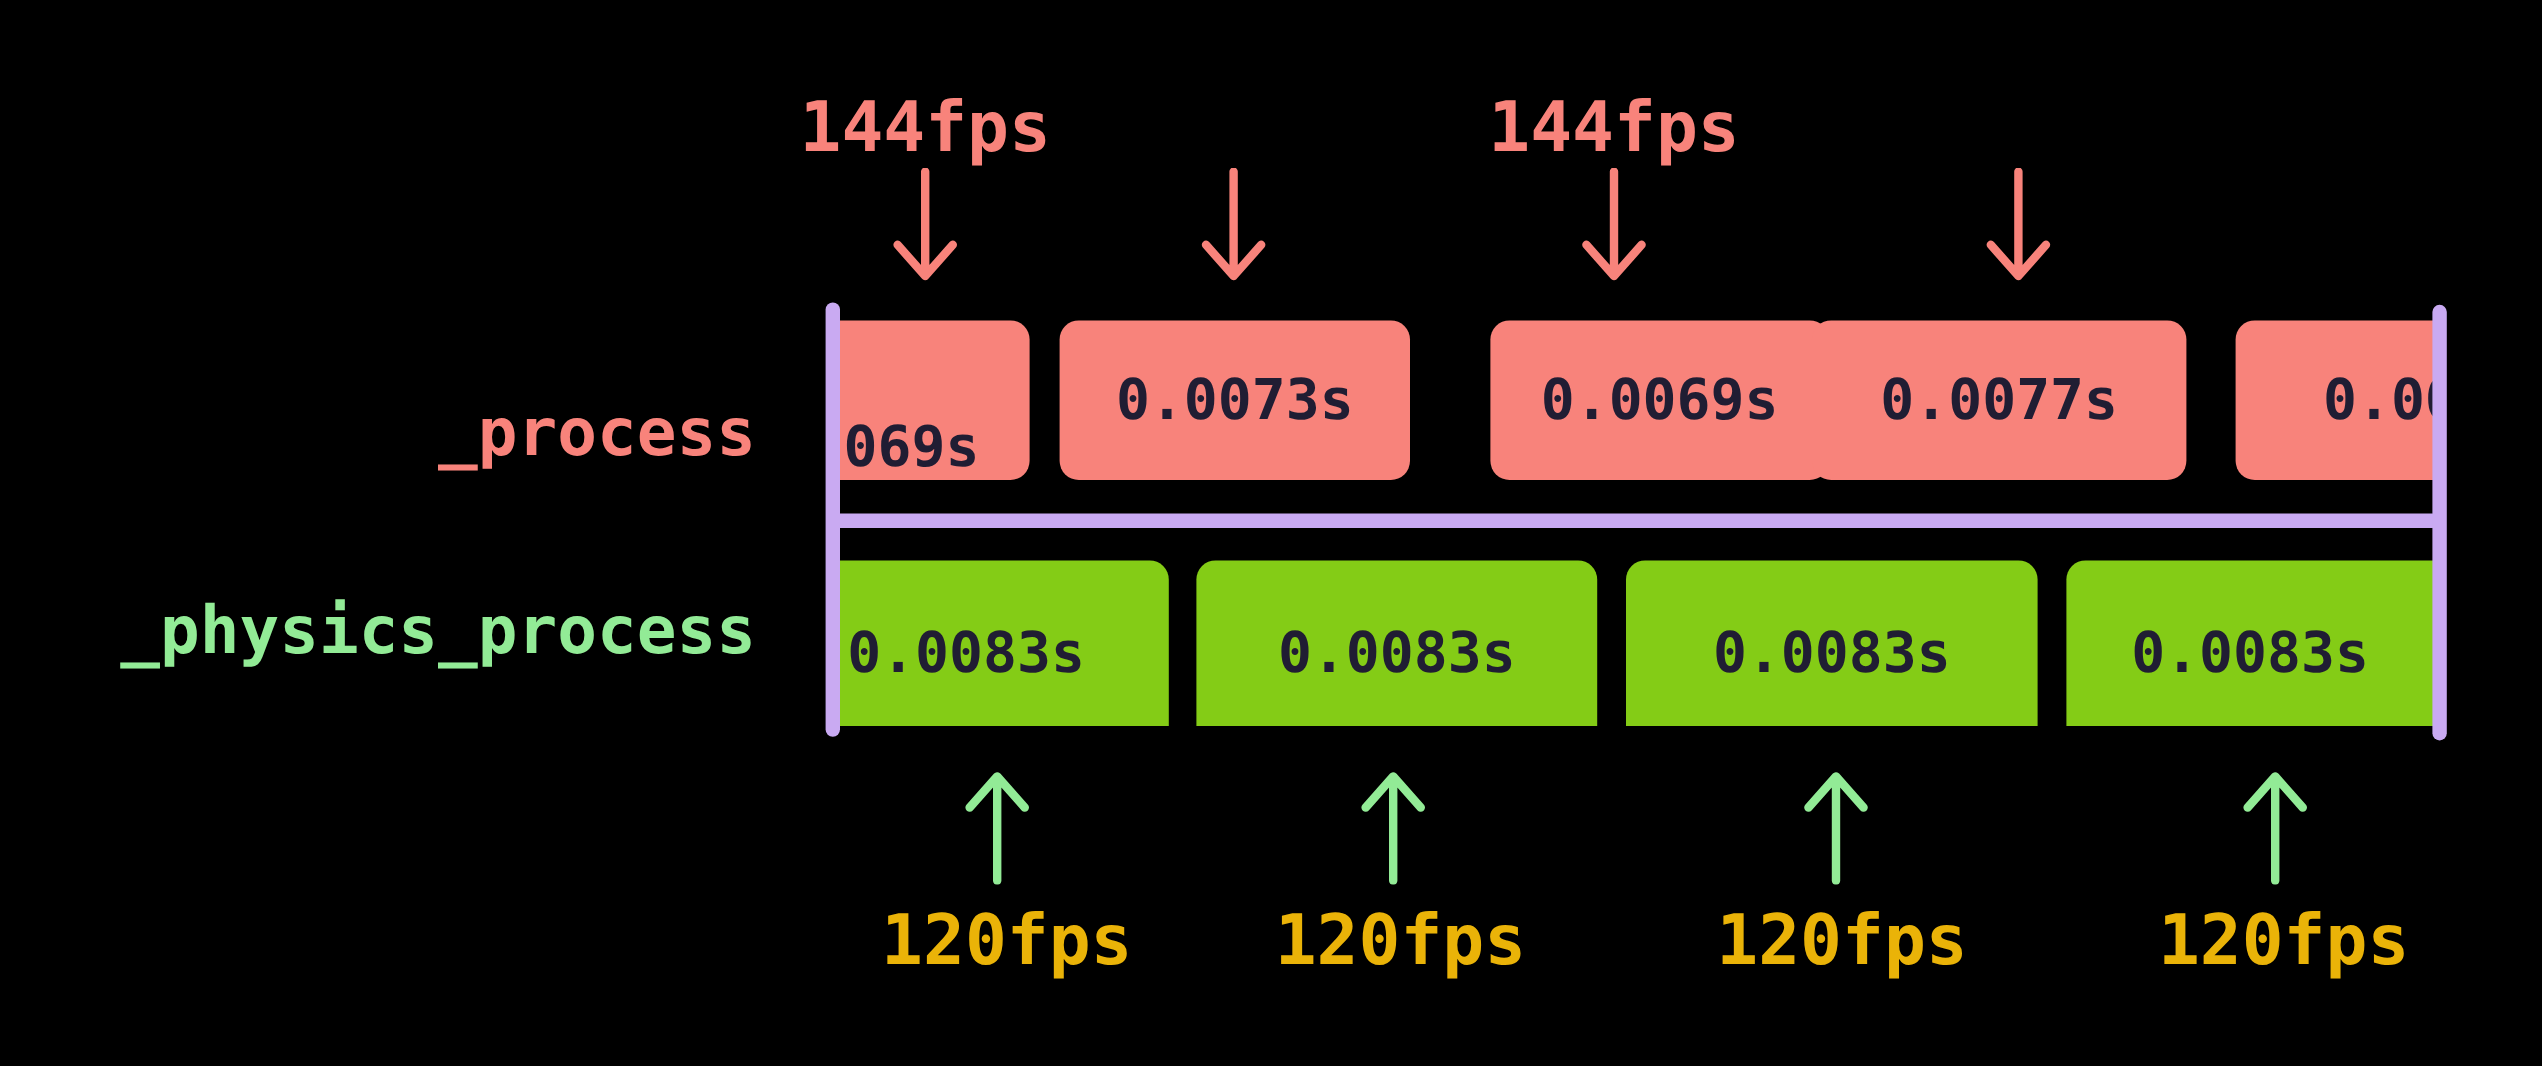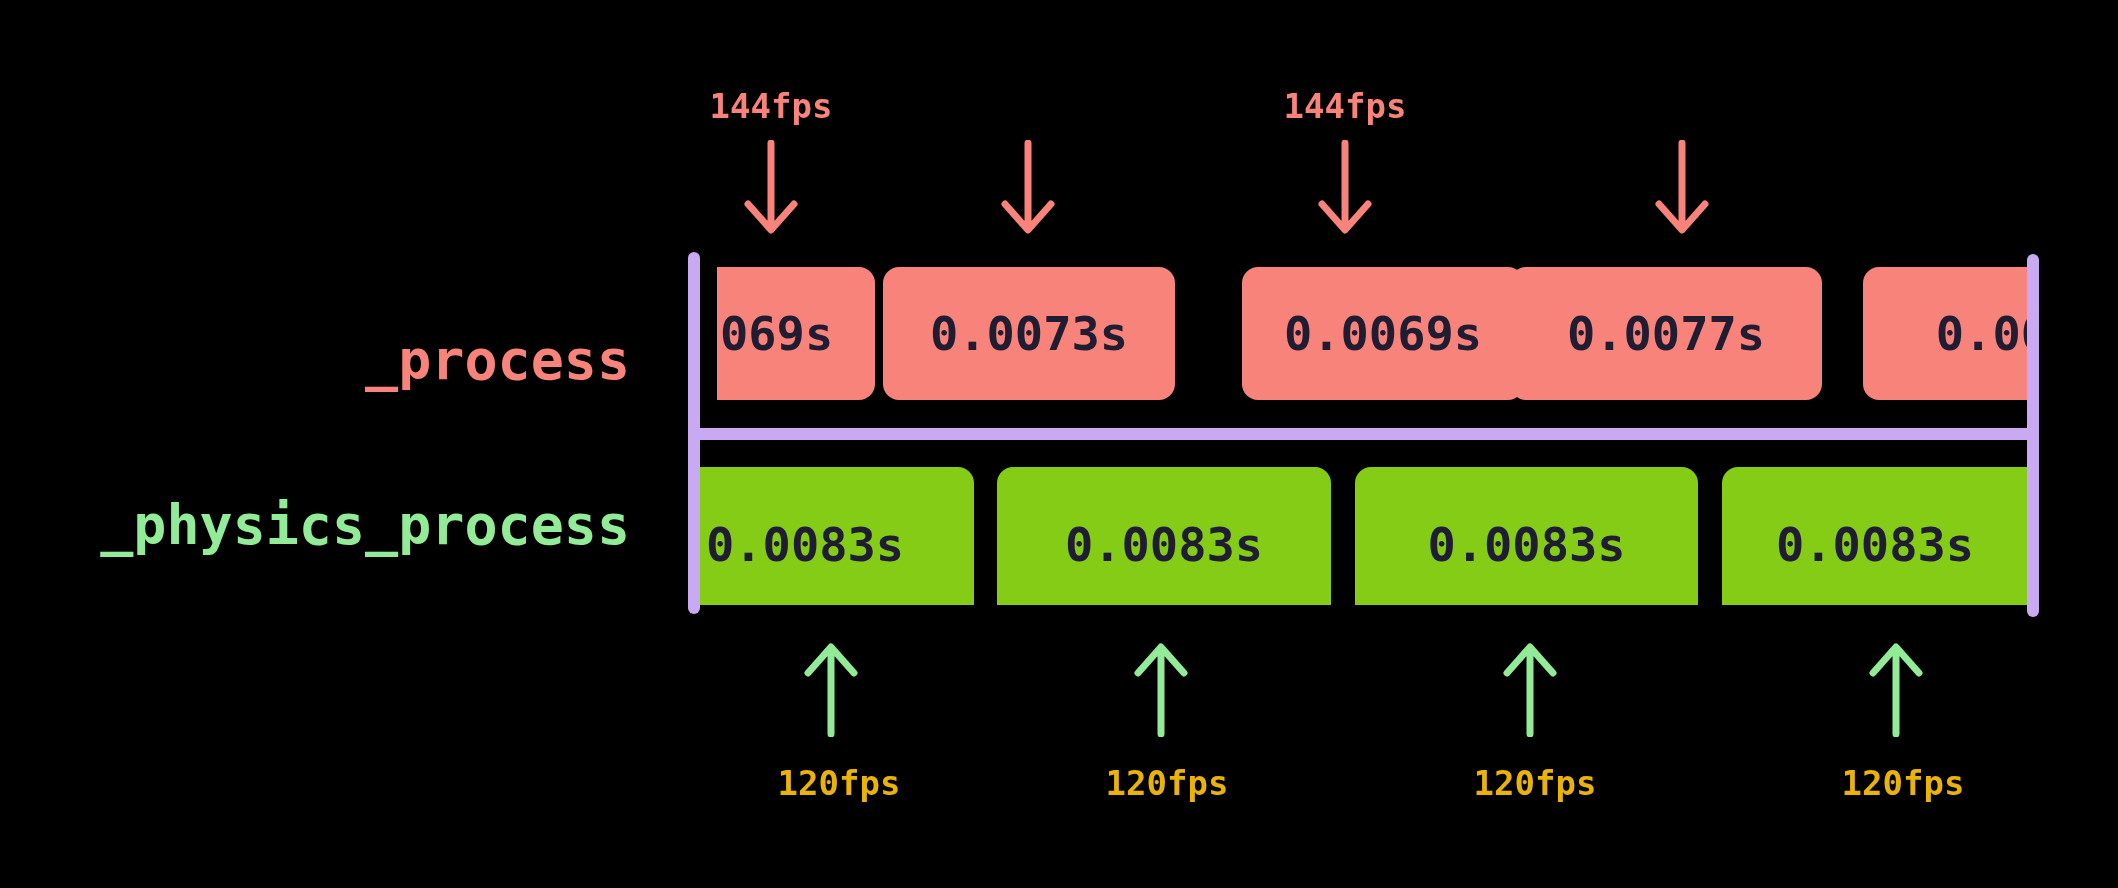--- a/index.html
+++ b/index.html
@@ -22,21 +22,21 @@
     white-space:pre;
   }
   .row-label.red{top:327px;color:#f8837b;}
   .row-label.green{top:492px;color:#92eb96;}
 
   
   .fps{
     position:absolute;
     width:220px;
     text-align:center;
-    font-size:34px;
+    font-size:58px;
     line-height:50px;
   }
   .fps.red{top:81px;color:#f8837b;}
   .fps.green{top:758px;color:#eab308;}
   .fps.r1{left:661px}.fps.r2{left:918px}.fps.r3{left:1235px}.fps.r4{left:1572px}
   .fps.g1{left:729px}.fps.g2{left:1057px}.fps.g3{left:1425px}.fps.g4{left:1793px}
 
   
   .arr{position:absolute;z-index:1;}
   .arr.down{top:140px}
@@ -57,21 +57,21 @@
     display:flex;
     align-items:center;
     justify-content:center;
     font-size:47px;
     color:#201d33;
     border-radius:16px;
     white-space:pre;
   }
   .box.proc{top:12px;height:133px;background:#f8837b;}
   .box.phys{top:212px;height:154px;background:#84cc16;}
-  .box.b1{left:17px;width:155px;border-radius:0 16px 16px 0;justify-content:flex-start;padding-left:3px;}
+  .box.b1{left:0;width:155px;border-radius:0 16px 16px 0;justify-content:flex-start;padding-left:3px;align-items:flex-end;}
   .box.b2{left:183px;width:292px;}
   .box.b3{left:503px;width:282px;margin-left:39px;}
   .box.b4{left:810px;width:312px;text-align:right;}
   .box.b5{left:1152px;width:176px;border-radius:16px 0 0 16px;justify-content:flex-end;margin-left:11px;}
   .box.b5 span{margin-right:-10px;}
   .box.p1{left:0;width:268px;border-radius:0 16px 16px 0;justify-content:flex-start;padding-left:6px;}
   .box.p2{left:297px;width:334px;}
   .box.p3{left:655px;width:343px;}
   .box.p4{left:1022px;width:306px;border-radius:16px 0 0 16px;}
 

